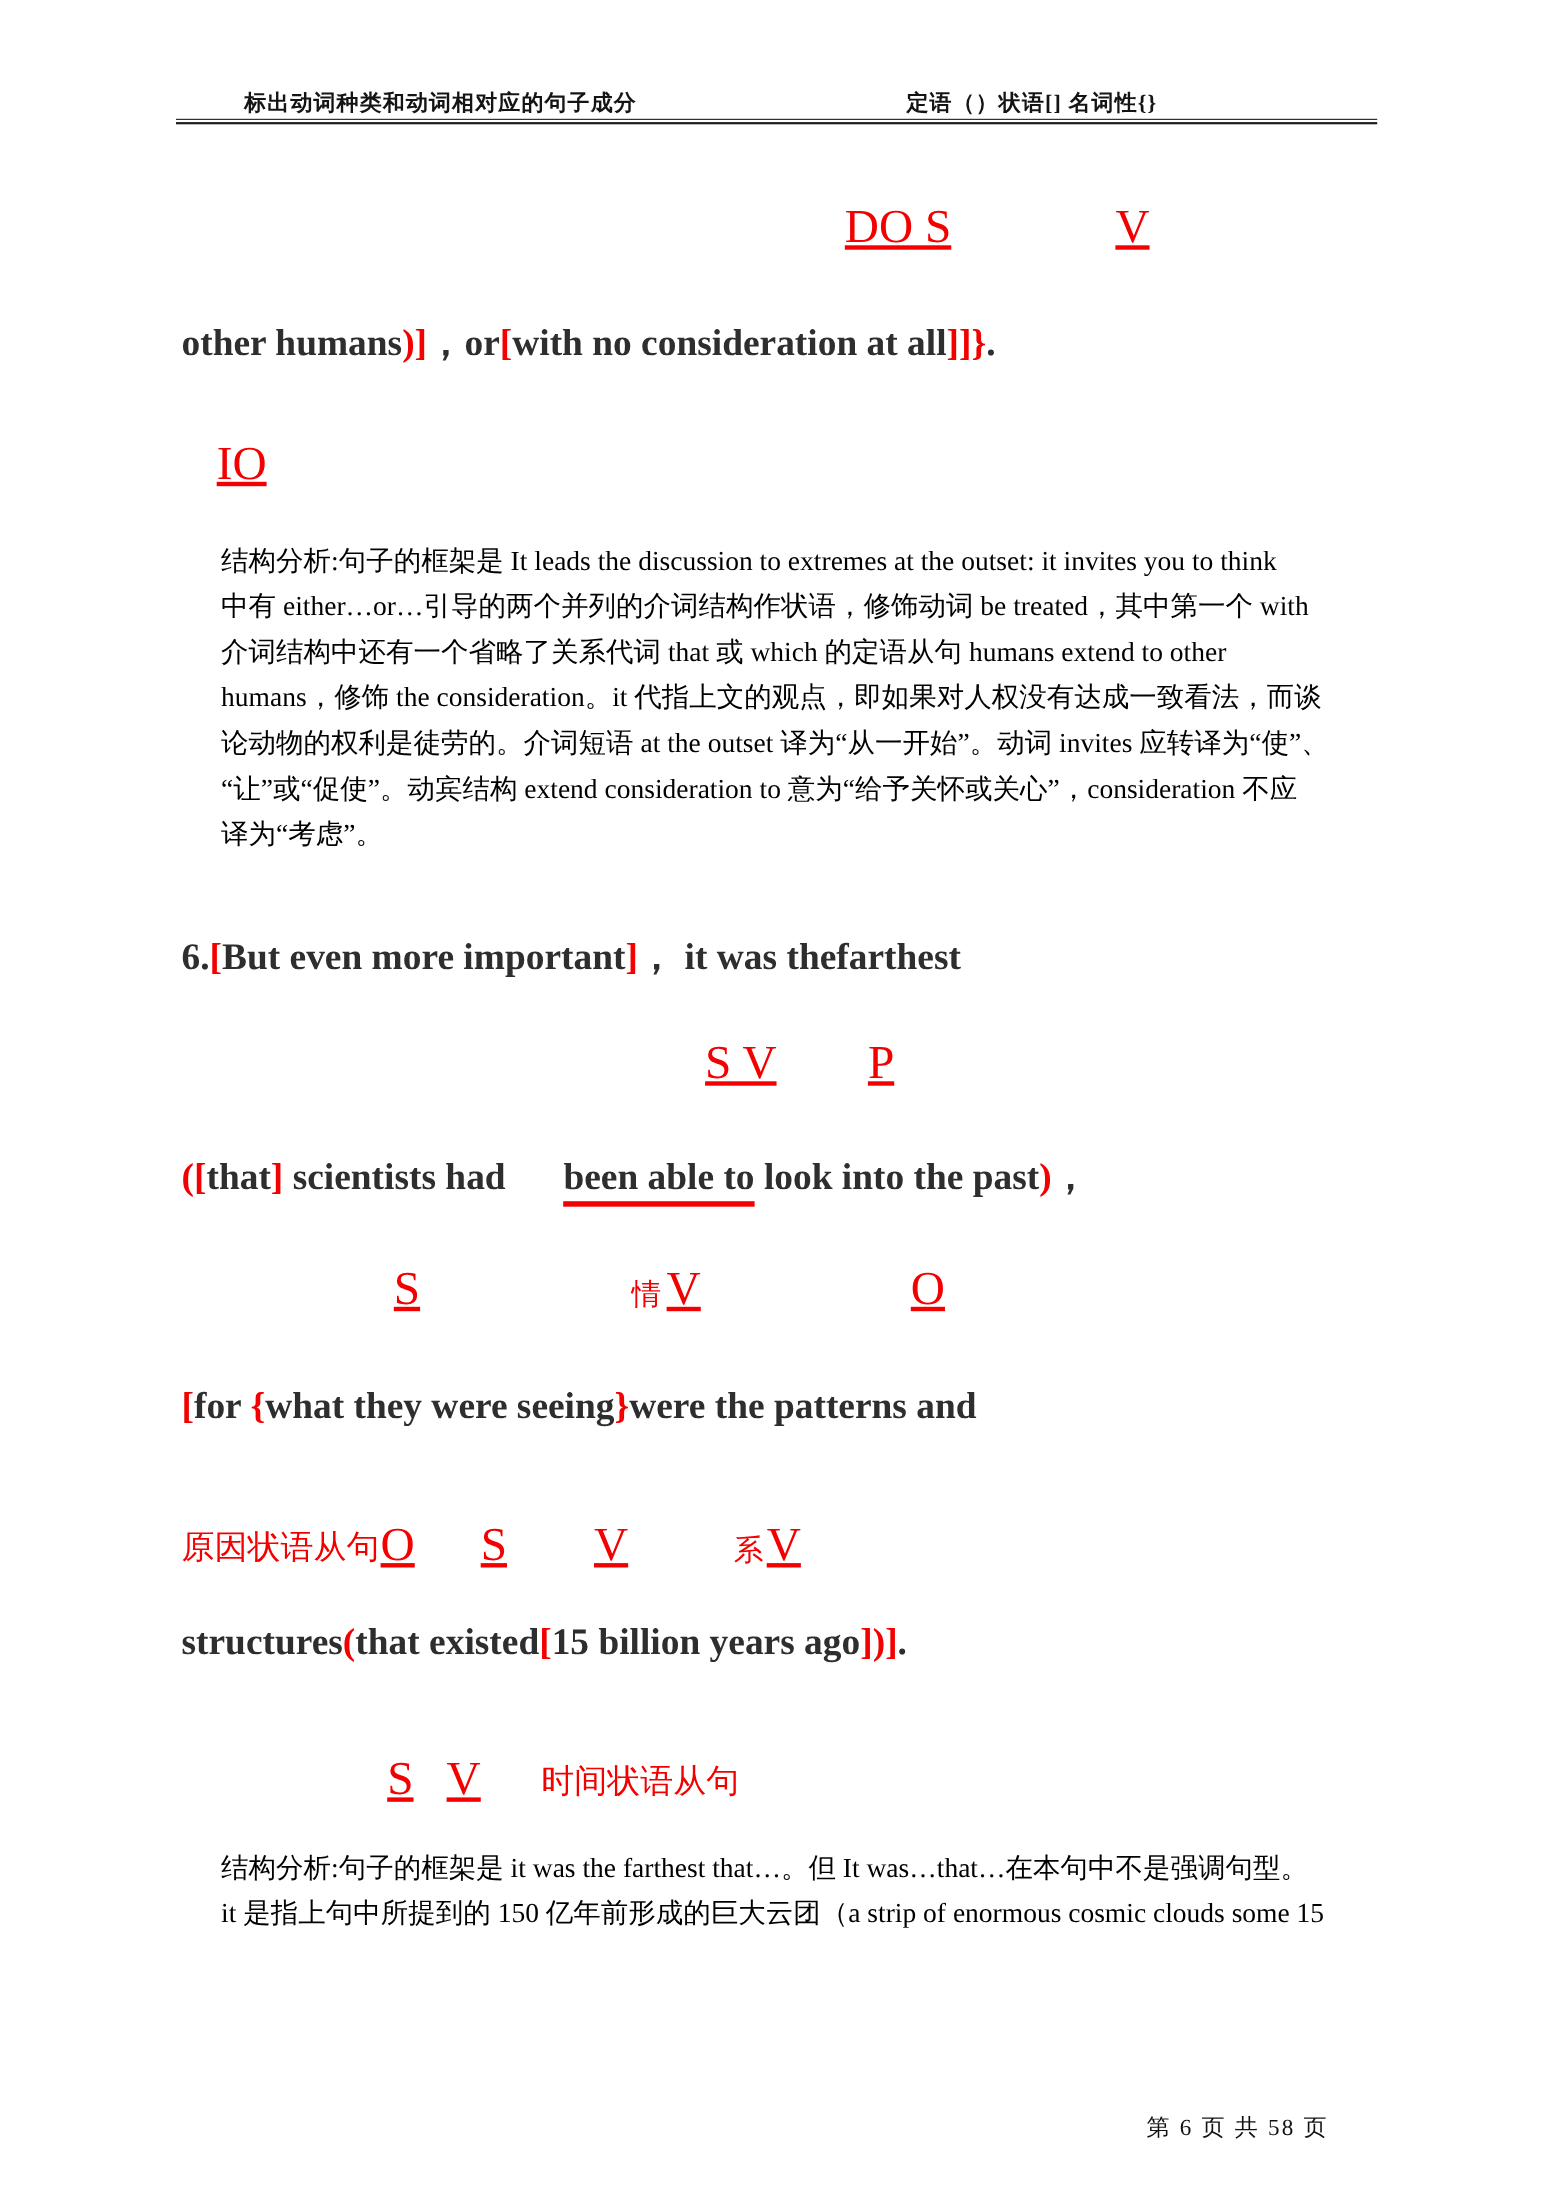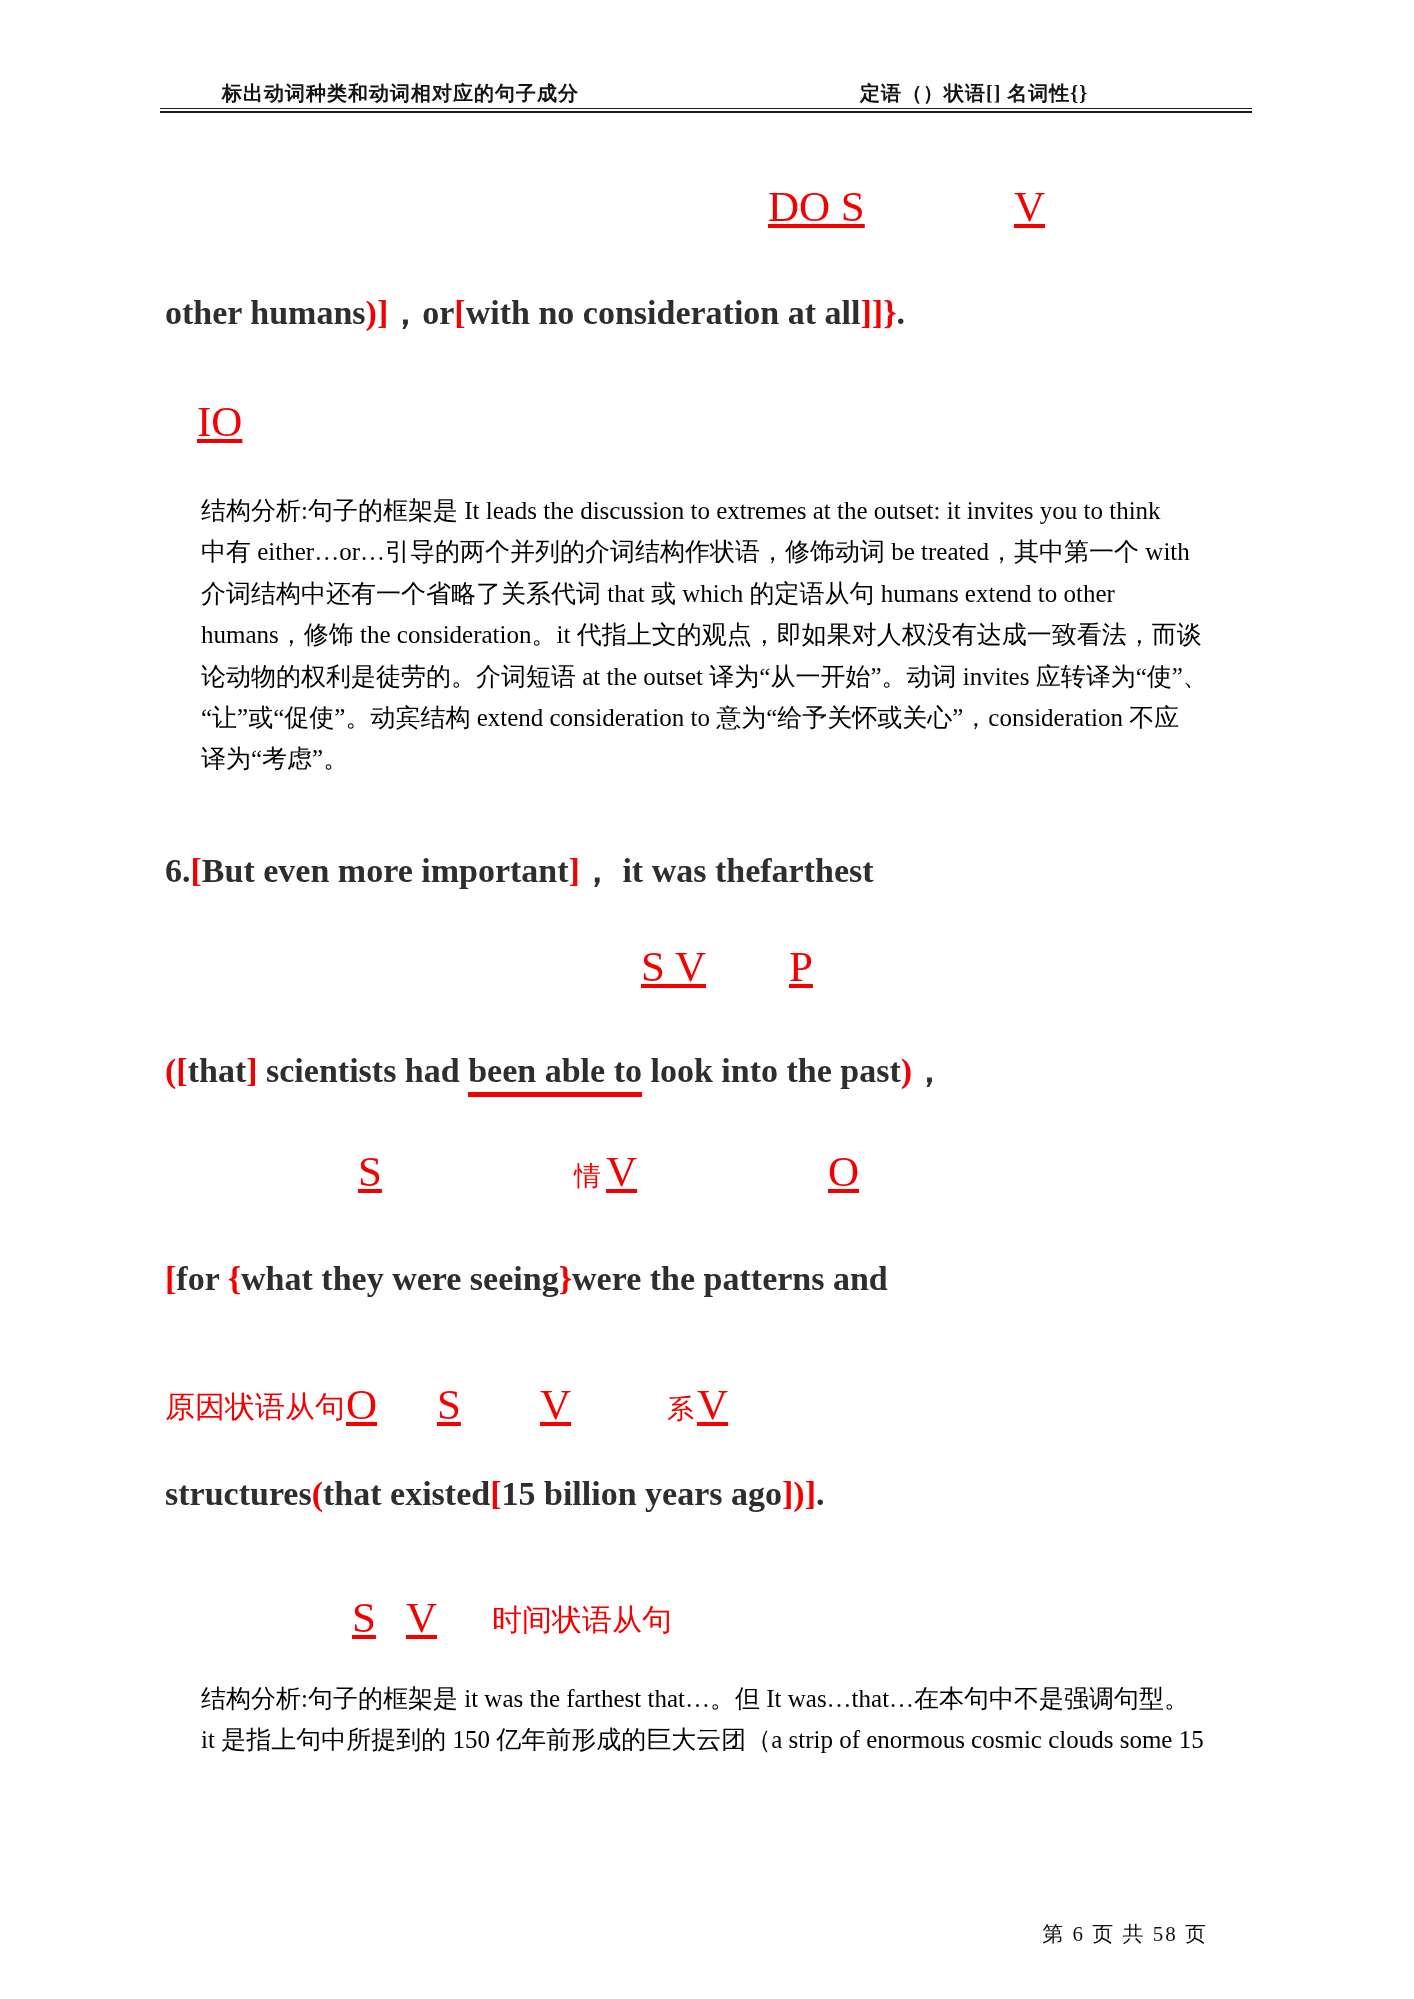--- a/index.html
+++ b/index.html
@@ -18,21 +18,21 @@
   .hdr{
     position:absolute;
     top:80px;
     font-size:20px;
     font-weight:bold;
     color:#141414;
     letter-spacing:1px;
     white-space:nowrap;
   }
   .hdr-left{left:222px;}
-  .hdr-right{left:860px;}
+  .hdr-right{left:824px;}
   .hdr-rule{
     position:absolute;
     left:160px;
     top:108px;
     width:1092px;
     height:2px;
     border-top:1px solid #1b1b1b;
     border-bottom:2px solid #1b1b1b;
   }
   .ann{
@@ -62,20 +62,21 @@
     font-size:34px;
     font-weight:bold;
     line-height:1.25;
     color:var(--ink);
     white-space:pre;
   }
   .bold-line .red{color:var(--red);}
   .u{
     border-bottom:5px solid var(--red);
     padding-bottom:3px;
+    margin-left:44px;
   }
   .para{
     position:absolute;
     width:1120px;
     font-size:25px;
     line-height:41.4px;
     color:#000000;
   }
   .para div{white-space:nowrap;margin-left:36px;}
   .footer{

